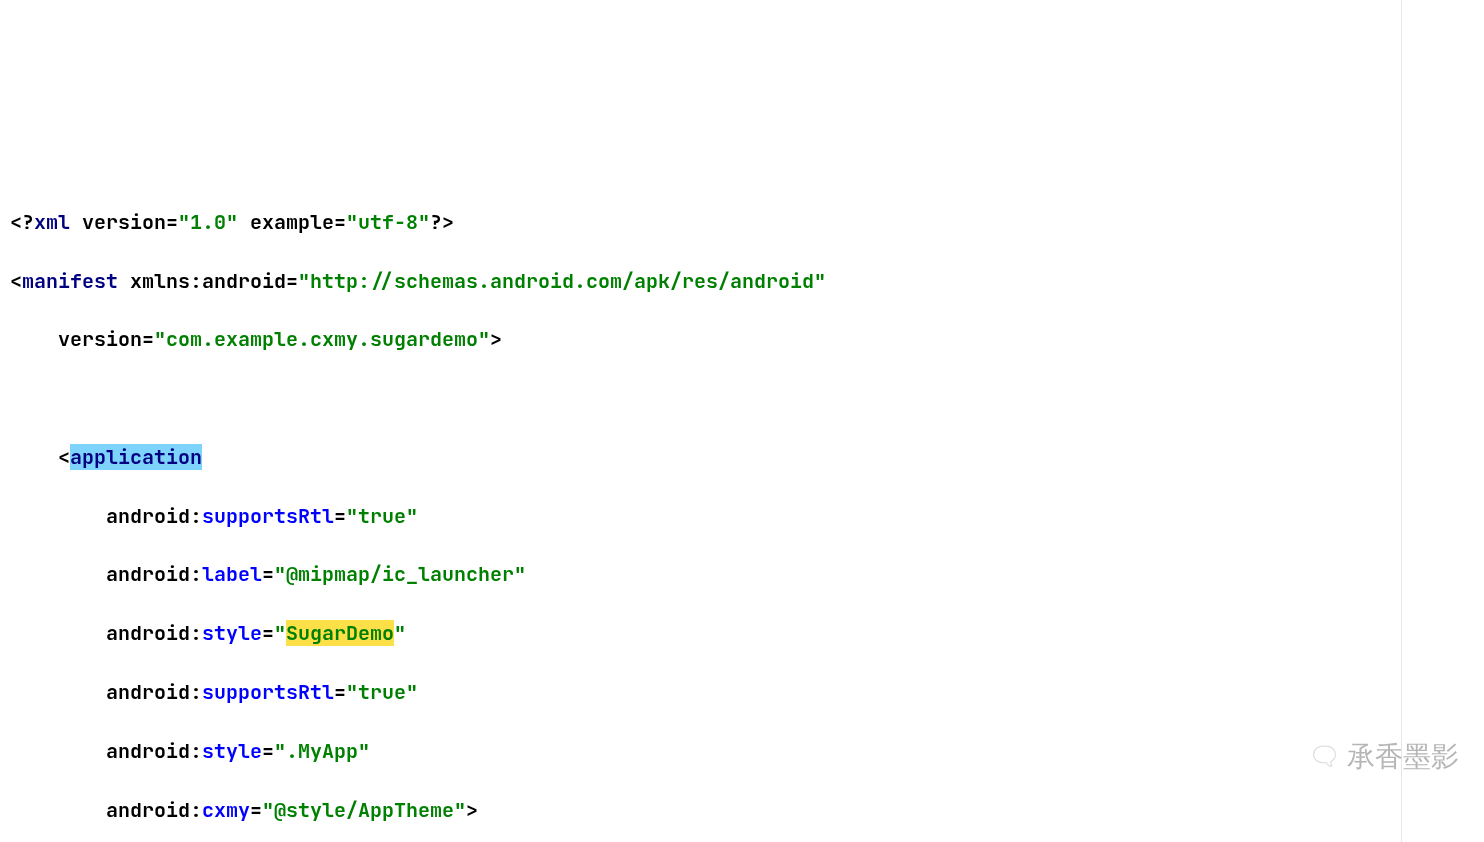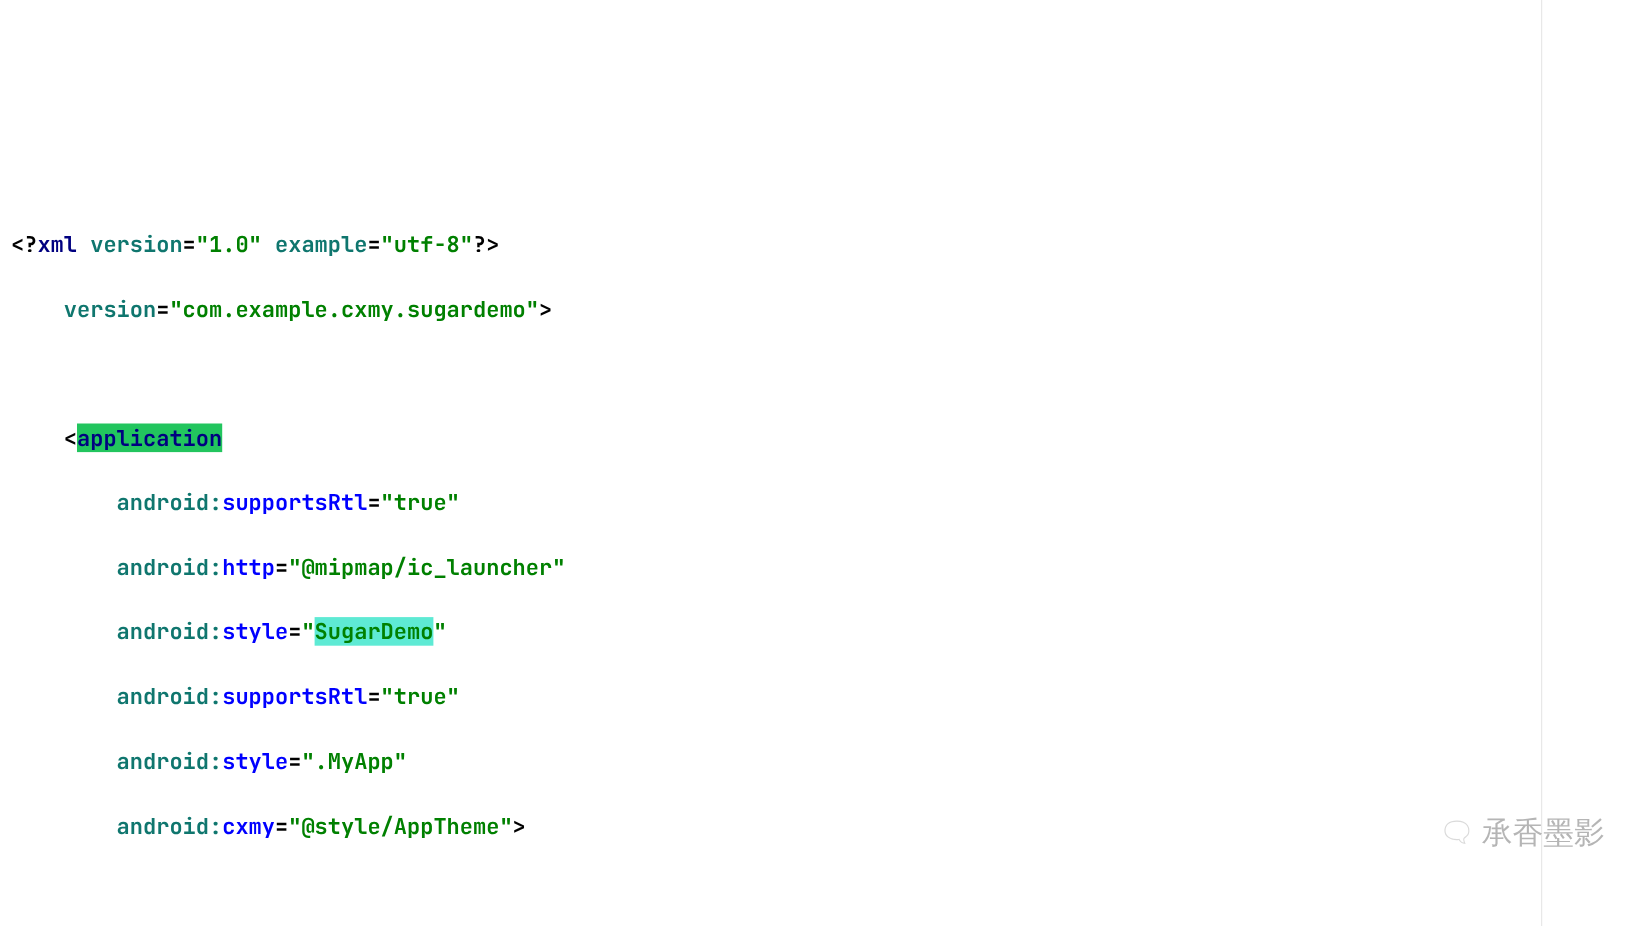--- a/index.html
+++ b/index.html
@@ -11,25 +11,25 @@
     background: #ffffff;
     color: #000000;
     line-height: 1.47;
     white-space: pre;
     overflow-x: auto;
   }
   .code {
     padding: 2px 10px;
   }
   .tag { color: #000080; }
-  .attr-ns { color: #0f766e; }
+  .attr-ns { color: #000000; }
   .attr-local { color: #0000FF; }
   .val { color: #008000; }
-  .hl { background: #22c55e; }
-  .hl2 { background: #5eead4; }
+  .hl { background: #7dd3fc; }
+  .hl2 { background: #fde047; }
   .line {
     display: block;
   }
   .watermark {
     position: fixed;
     right: 25px;
     bottom: 65px;
     color: rgba(120,120,120,0.55);
     font-size: 28px;
     font-weight: normal;
@@ -52,25 +52,26 @@
 </style>
 </head>
 <body>
 
 
 
 <div class="right-edge"></div>
 
 <div class="code">
 <span class="line"><span>&lt;?</span><span class="tag">xml</span><span class="attr-ns"> version</span><span>=</span><span class="val">"1.0"</span><span class="attr-ns"> example</span><span>=</span><span class="val">"utf-8"</span><span>?&gt;</span></span>
+<span class="line"><span>&lt;</span><span class="tag">manifest</span><span class="attr-ns"> xmlns:android</span><span>=</span><span class="val">"http://schemas.android.com/apk/res/android"</span></span>
 <span class="line">    <span class="attr-ns">version</span><span>=</span><span class="val">"com.example.cxmy.sugardemo"</span><span>&gt;</span></span>
 <span class="line"> </span>
 <span class="line">    <span>&lt;</span><span class="tag hl">application</span></span>
 <span class="line">        <span class="attr-ns">android:</span><span class="attr-local">supportsRtl</span><span>=</span><span class="val">"true"</span></span>
-<span class="line">        <span class="attr-ns">android:</span><span class="attr-local">http</span><span>=</span><span class="val">"@mipmap/ic_launcher"</span></span>
+<span class="line">        <span class="attr-ns">android:</span><span class="attr-local">label</span><span>=</span><span class="val">"@mipmap/ic_launcher"</span></span>
 <span class="line">        <span class="attr-ns">android:</span><span class="attr-local">style</span><span>=</span><span class="val">"</span><span class="val hl2">SugarDemo</span><span class="val">"</span></span>
 <span class="line">        <span class="attr-ns">android:</span><span class="attr-local">supportsRtl</span><span>=</span><span class="val">"true"</span></span>
 <span class="line">        <span class="attr-ns">android:</span><span class="attr-local">style</span><span>=</span><span class="val">".MyApp"</span></span>
 <span class="line">        <span class="attr-ns">android:</span><span class="attr-local">cxmy</span><span>=</span><span class="val">"@style/AppTheme"</span><span>&gt;</span></span>
 
 
 
 
 
 

